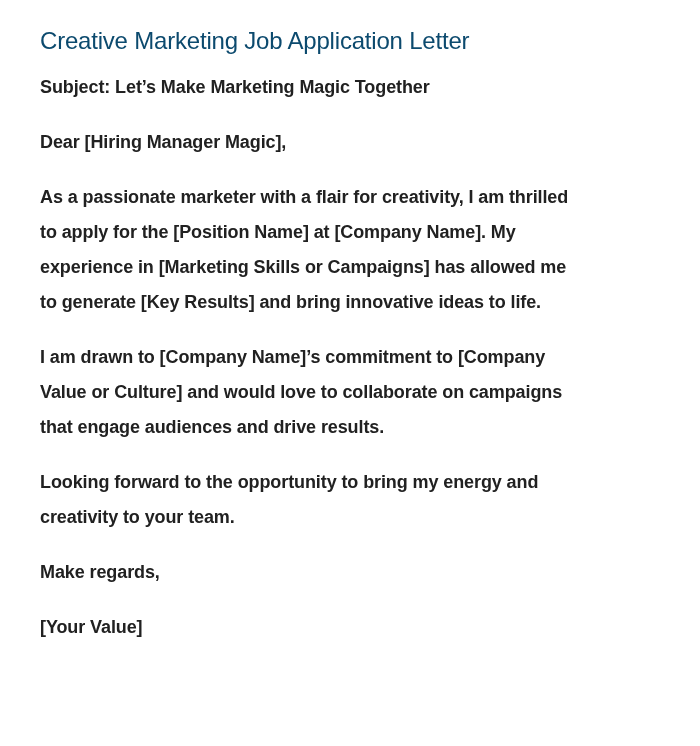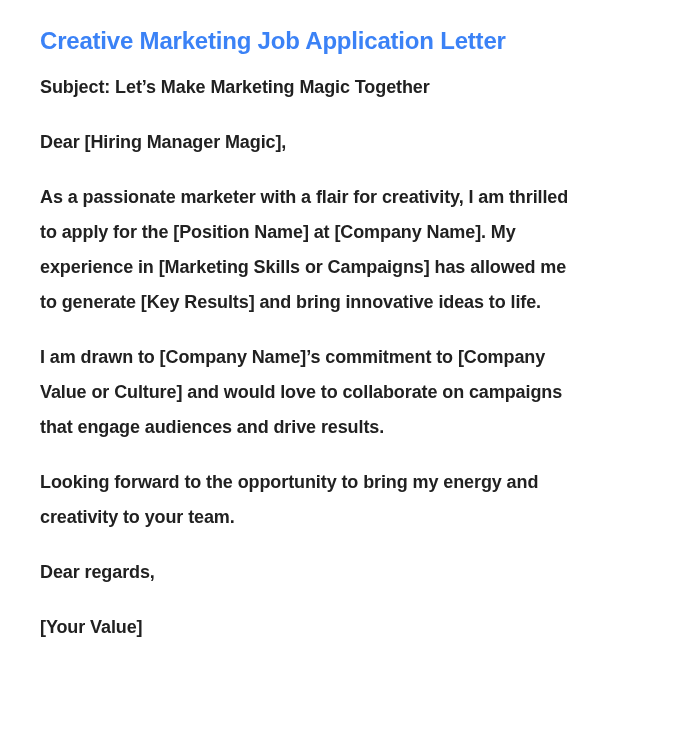--- a/index.html
+++ b/index.html
@@ -11,22 +11,22 @@
   .page {
     width: 700px;
     height: 746px;
     background: #ffffff;
     padding: 28px 40px 0 40px;
     overflow: hidden;
   }
   .doc-title {
     font-size: 24px;
     line-height: 26px;
-    font-weight: 700;
-    color: #3b82f6;
+    font-weight: 400;
+    color: #0c4a6e;
     letter-spacing: -0.2px;
     margin: 0 0 16px 0;
   }
   .doc-par {
     font-size: 18px;
     line-height: 35px;
     font-weight: 700;
     color: #212121;
     margin: 0 0 20px 0;
     white-space: pre-line;
@@ -49,17 +49,17 @@
 experience in [Marketing Skills or Campaigns] has allowed me
 to generate [Key Results] and bring innovative ideas to life.</p>
 
   <p class="doc-par">I am drawn to [Company Name]’s commitment to [Company
 Value or Culture] and would love to collaborate on campaigns
 that engage audiences and drive results.</p>
 
   <p class="doc-par">Looking forward to the opportunity to bring my energy and
 creativity to your team.</p>
 
-  <p class="doc-par">Dear regards,</p>
+  <p class="doc-par">Make regards,</p>
 
   <p class="doc-par">[Your Value]</p>
 
 </article>
 
 </body></html>

